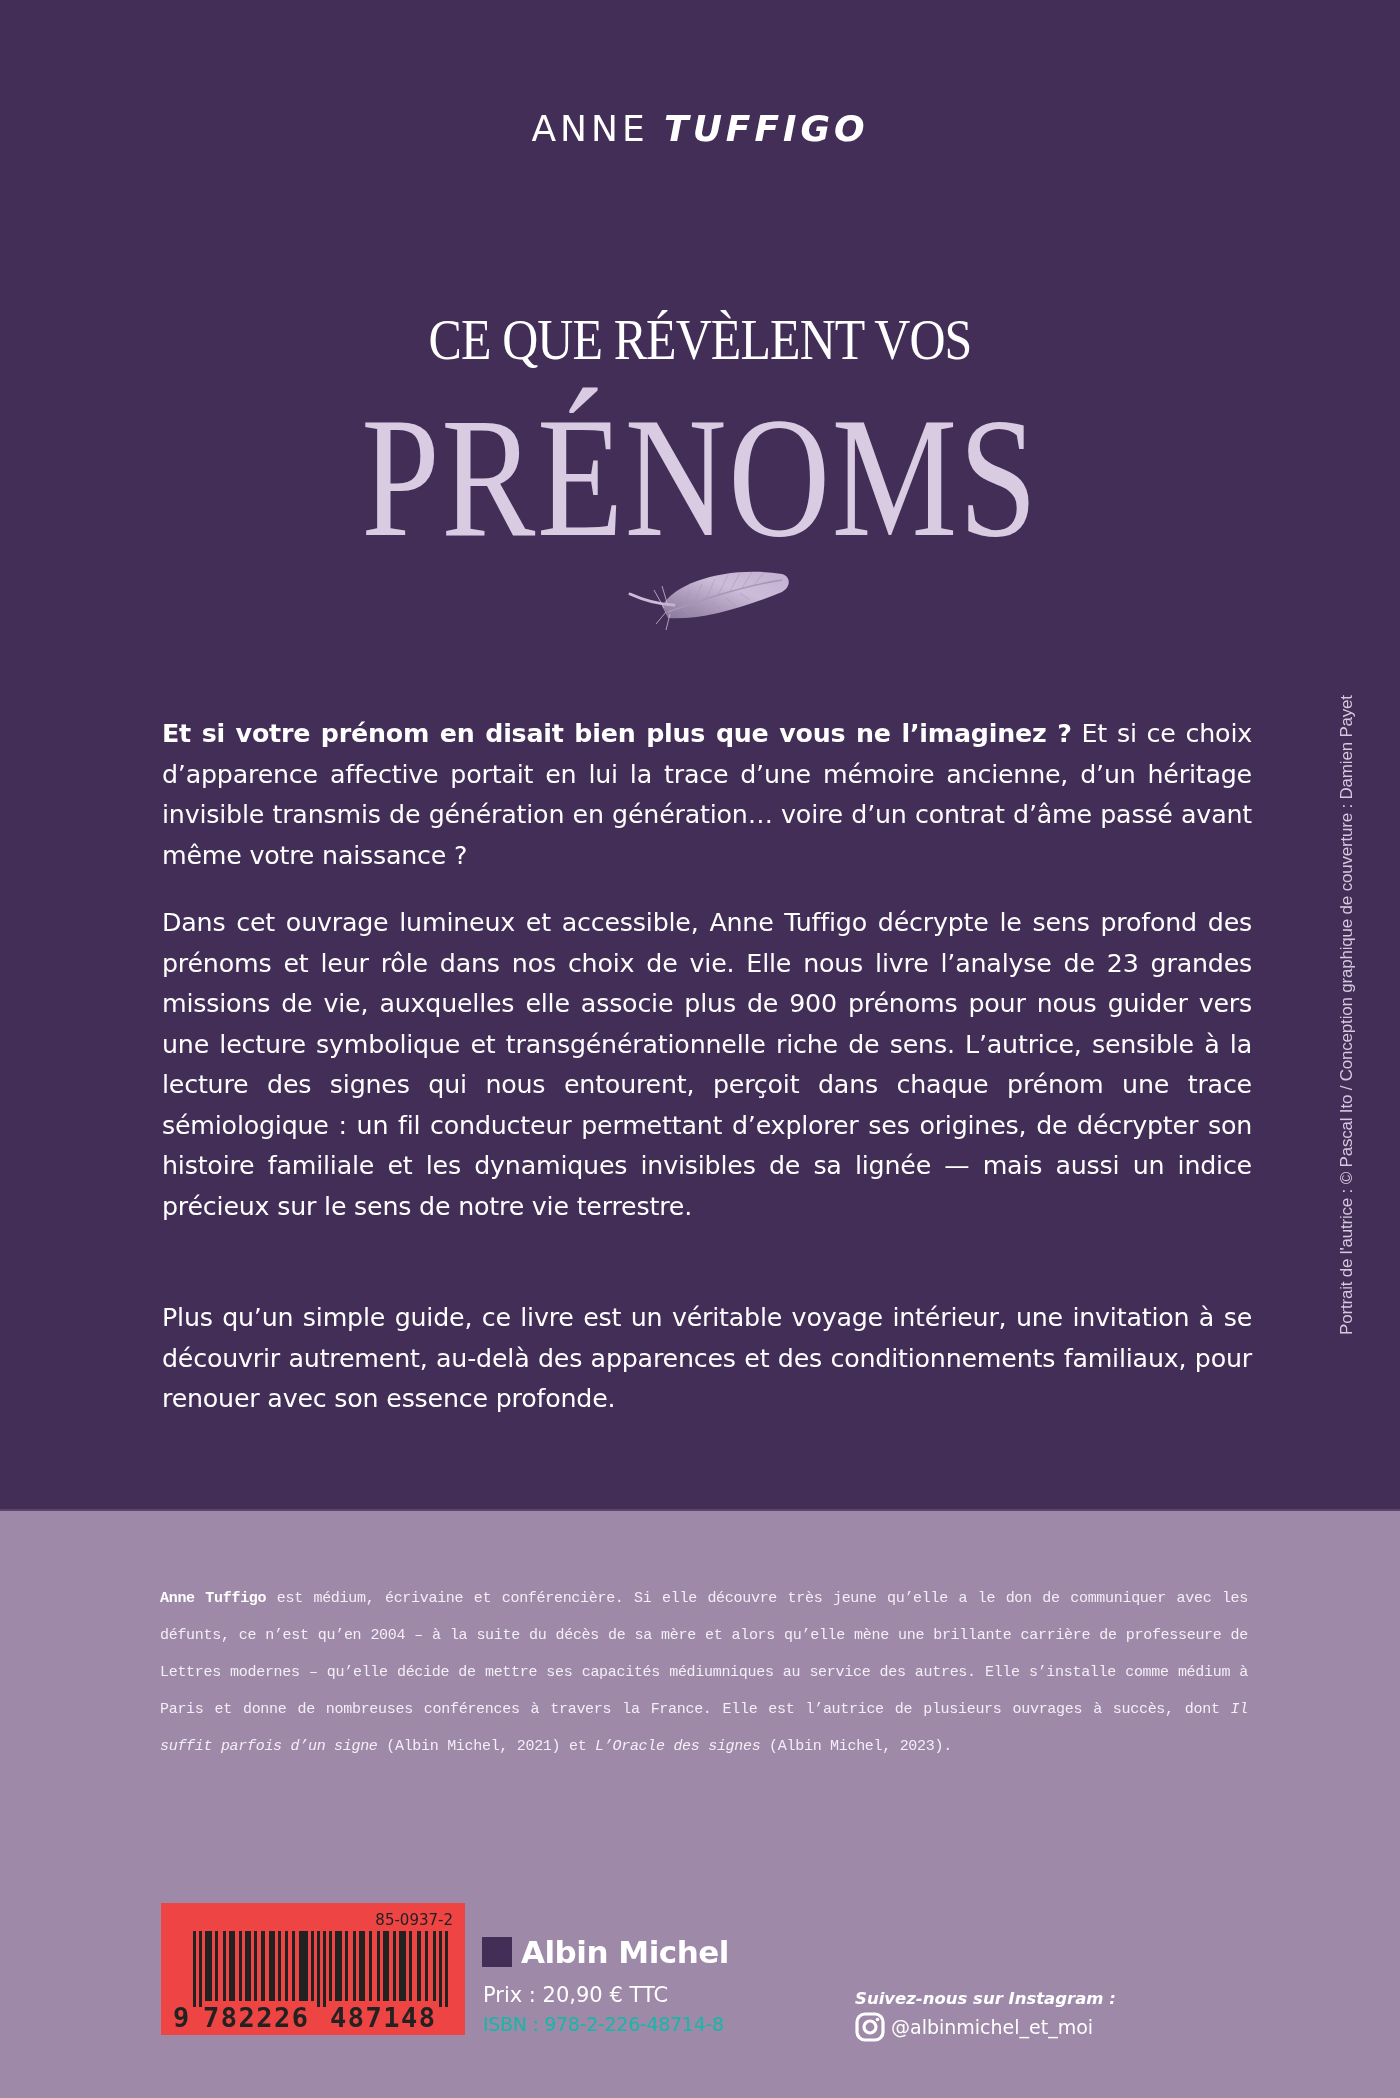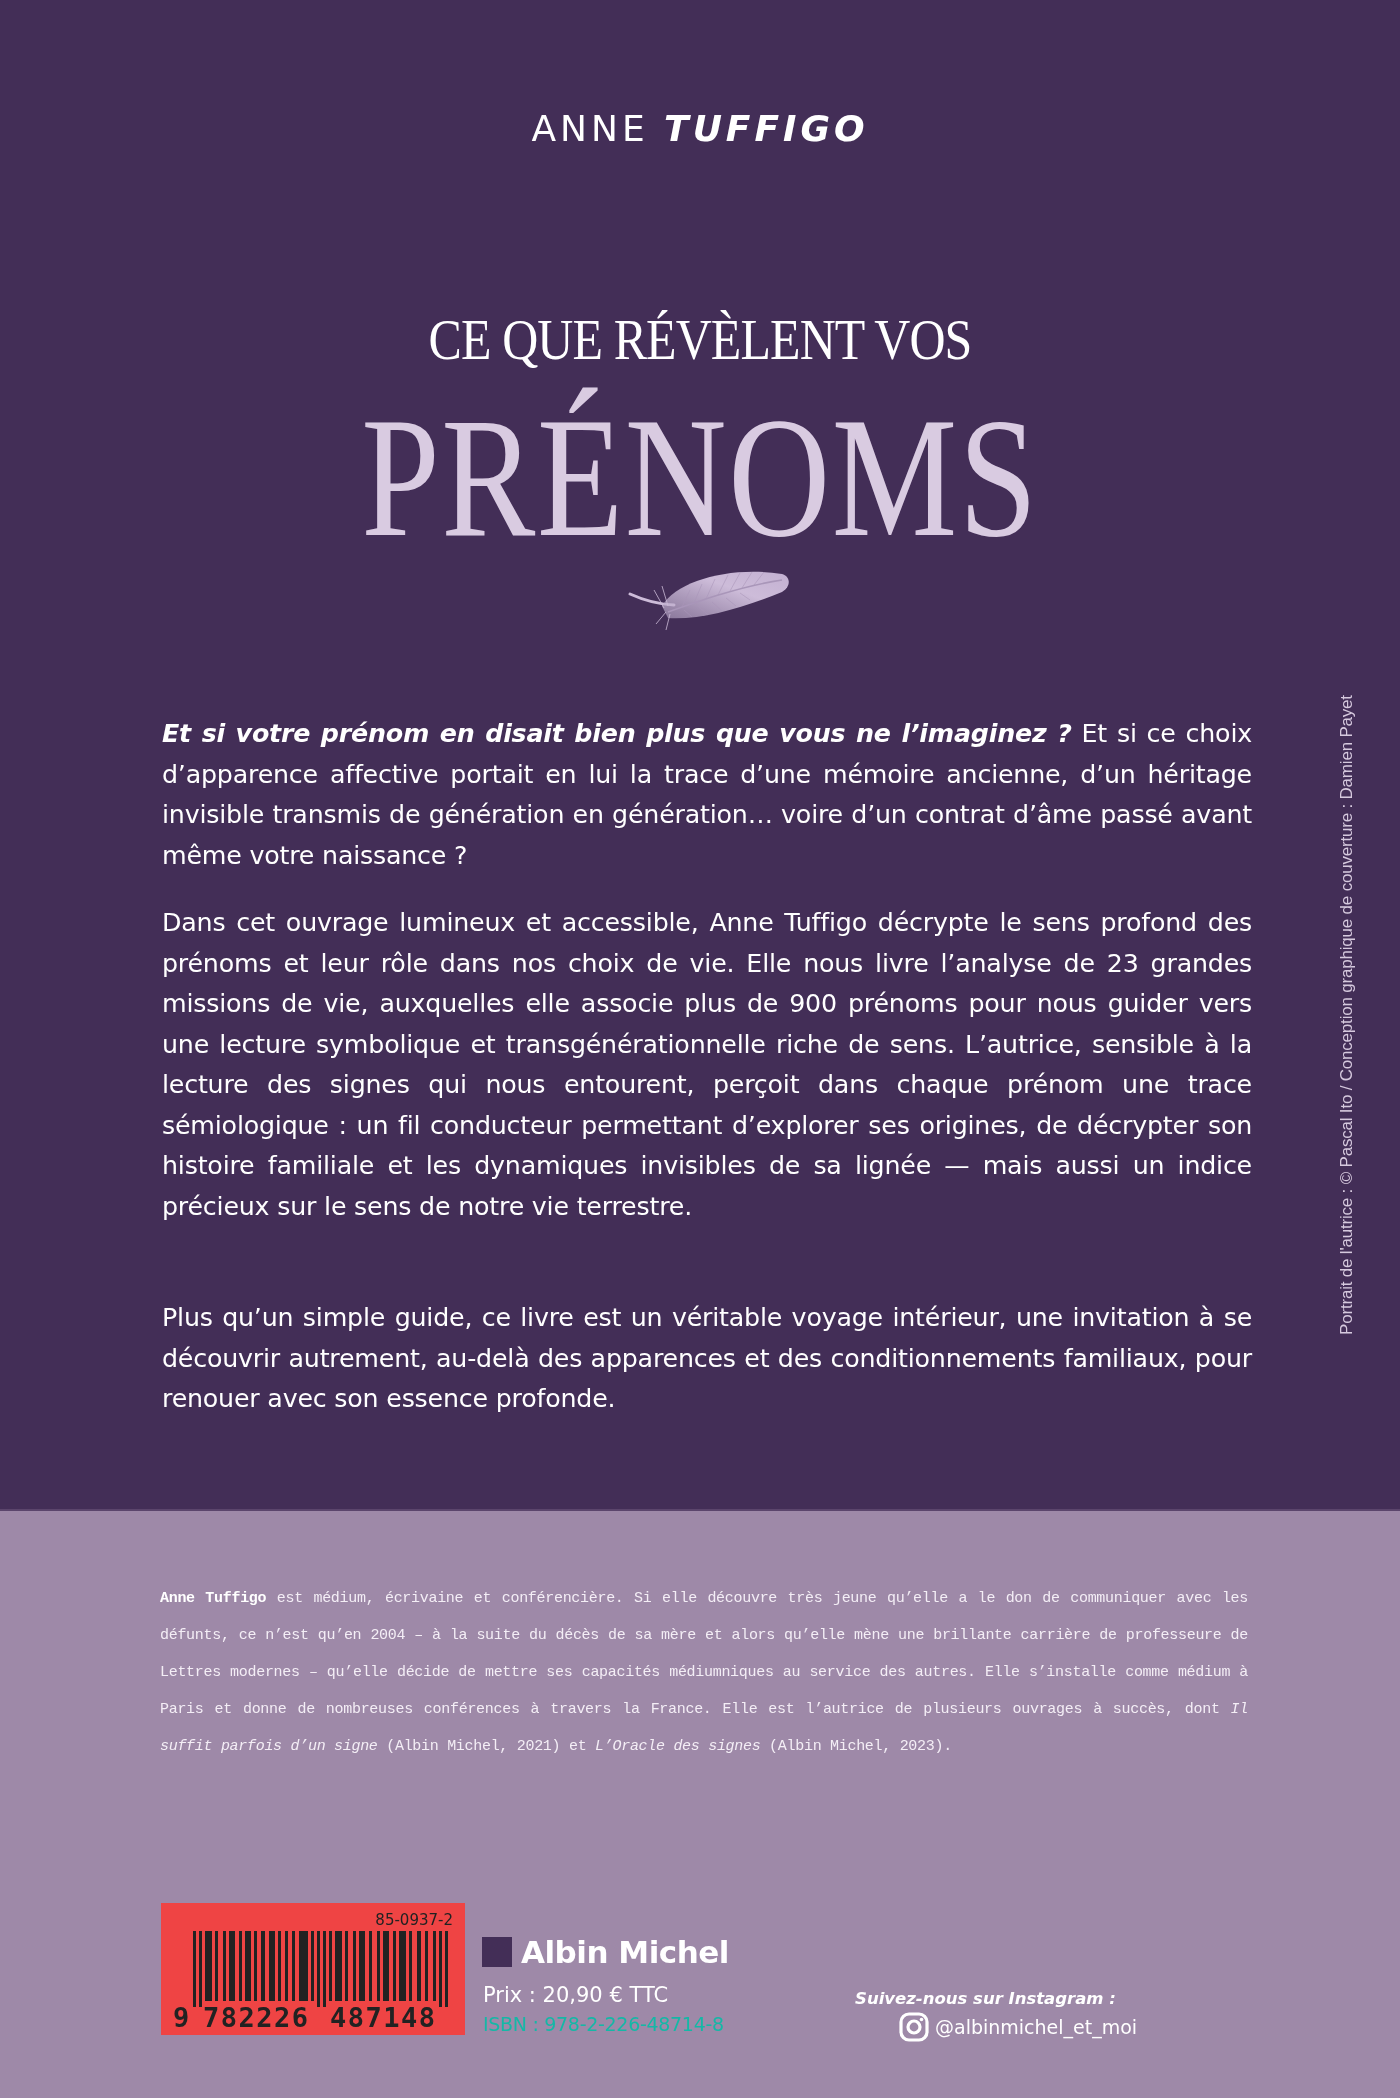--- a/index.html
+++ b/index.html
@@ -47,21 +47,21 @@
     }
     .body-text {
       position: absolute; left: 162px; width: 1090px;
       color: #ffffff; font-family: "DejaVu Sans", sans-serif;
       font-size: 25.3px; line-height: 40.5px; text-align: justify;
       letter-spacing: -0.2px;
     }
     .p1 { top: 714px; }
     .p2 { top: 903px; }
     .p3 { top: 1298px; }
-    .body-text b { font-weight: bold; font-style: italic; }
+    .body-text b { font-weight: bold; }
     .credit {
       position: absolute; left: 1347px; top: 1015px;
       transform: translate(-50%, -50%) rotate(-90deg);
       white-space: nowrap; color: #d6c9de;
       font-family: "Liberation Sans", sans-serif;
       font-size: 17px; letter-spacing: -0.2px;
     }
     .bio {
       position: absolute; left: 160px; top: 1580px; width: 1088px;
       color: #f4eef6; font-family: Liberation Mono, monospace;
@@ -110,21 +110,21 @@
       color: #14b8a6; font-family: "DejaVu Sans", sans-serif;
       font-size: 19px; letter-spacing: -0.3px;
     }
     .follow {
       position: absolute; left: 855px; top: 1989px;
       color: #ffffff; font-family: "DejaVu Sans", sans-serif; font-weight: bold;
       font-size: 16.5px;
       font-style: italic;
     }
     .insta {
-      position: absolute; left: 855px; top: 2012px; display: flex; align-items: center; margin-left: 44px;
+      position: absolute; left: 855px; top: 2012px; display: flex; align-items: center;
     }
     .insta-icon { width: 30px; height: 30px; margin-right: 6px; }
     .insta-handle {
       color: #ffffff; font-family: "DejaVu Sans", sans-serif; font-size: 19px;
     }
   </style>
 </head>
 <body>
 
 <div class="top"></div>

